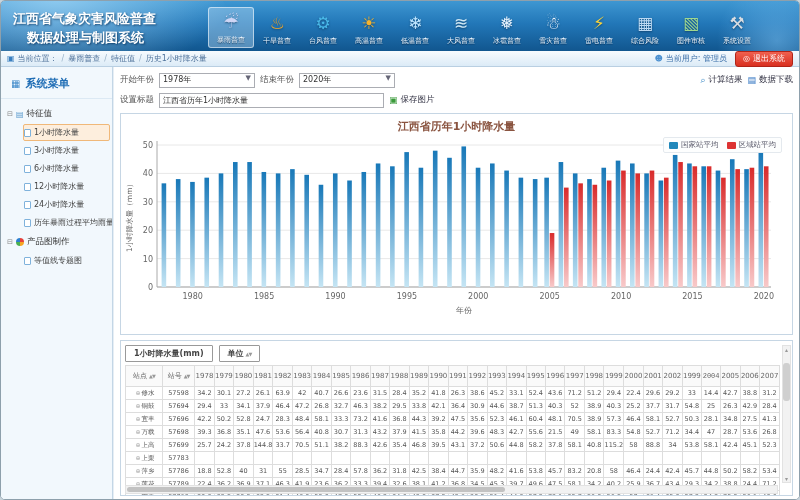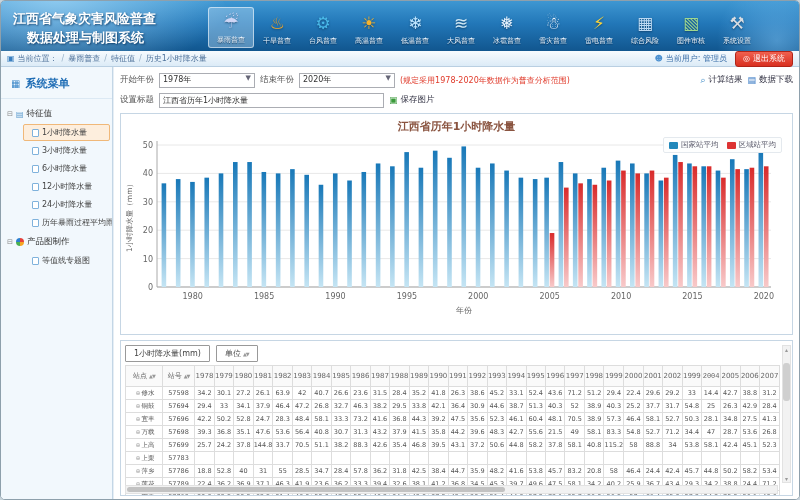--- a/index.html
+++ b/index.html
@@ -32,21 +32,21 @@
   .body { flex:1; display:flex; overflow:hidden; }
   .sidebar { width:112px; flex:0 0 112px; background:#f2f8fd; border-right:1px solid #c3d6e6; overflow:hidden; }
   .sb-title { display:flex; align-items:center; gap:5px; padding:9px 8px 7px 10px; color:#1f6db5; font-size:11px; font-weight:bold; border-bottom:1px solid #dce9f4; }
   .sb-title .sbicon { color:#3a86c8; font-size:10px; }
   .tree { padding:6px 2px 0 6px; }
   .tree-group { margin-bottom:2px; }
   .tree-parent { display:flex; align-items:center; gap:3px; font-size:8.5px; color:#333; padding:3px 0; cursor:pointer; white-space:nowrap; }
   .tg-toggle { color:#888; font-size:7px; }
   .tg-icon { font-size:8px; color:#4a90c8; }
   .pie-icon { width:8px; height:8px; border-radius:50%; background:conic-gradient(#e5413b 0 25%,#f5a623 25% 50%,#4caf50 50% 75%,#2b7fd0 75% 100%); display:inline-block; }
-  .tree-child { display:flex; align-items:center; gap:3px; font-size:8px; color:#444; padding:2px 2px 2px 8px; margin:1px 0 1px 16px; cursor:pointer; white-space:nowrap; border:1px solid transparent; }
+  .tree-child { display:flex; align-items:center; gap:3px; font-size:8px; color:#444; padding:2px 2px 2px 0; margin:1px 0 1px 16px; cursor:pointer; white-space:nowrap; border:1px solid transparent; }
   .tree-child .doc-icon { width:7px; height:8px; border:1px solid #7fb2dc; background:#fff; border-radius:1px; flex:0 0 7px; }
   .tree-child.selected { background:#fdeedd; border:1px solid #f0b879; border-radius:2px; }
 
   .main { flex:1; display:flex; flex-direction:column; padding:4px 6px 3px; overflow:hidden; background:#fff; border-left:1px solid #e6eef5; }
 
   
   .ctl-row { display:flex; align-items:center; gap:5px; height:18px; flex:0 0 18px; margin-bottom:2px; font-size:8.5px; color:#555; }
   .ctl-label { white-space:nowrap; }
   .fake-select { width:96px; height:15px; border:1px solid #abadb3; background:#fff; display:flex; align-items:flex-start; justify-content:space-between; padding:0 3px; font-size:8px; color:#333; cursor:pointer; }
   .fake-select .arrow { color:#667; font-size:7px; }
@@ -59,21 +59,21 @@
   .chart-panel { flex:0 0 222px; height:222px; border:1px solid #c6d6e4; position:relative; background:#fff; margin-bottom:5px; overflow:hidden; }
   .chart-title { text-align:center; font-size:11px; font-weight:bold; color:#8a5440; padding-top:5px; }
   .legend { position:absolute; top:23px; right:10px; display:flex; gap:8px; align-items:center; background:#fdfefe; border:1px solid #e4e9ee; padding:2px 5px; border-radius:2px; }
   .legend-item { display:flex; align-items:center; gap:3px; font-size:7.5px; color:#556; }
   .legend-swatch { width:9px; height:7px; border-radius:1px; }
   #chart-svg { display:block; margin-top:1px; }
 
   
   .table-panel { flex:1; border:1px solid #c6d6e4; position:relative; overflow:hidden; padding:4px 12px 10px 4px; background:#fff; }
   .tbl-ctl { display:flex; gap:6px; margin-bottom:3px; }
-  .tbl-box { border:1px solid #999; background:#fff; font-size:8px; color:#444; padding:2px 8px; border-radius:1px; white-space:nowrap; }
+  .tbl-box { border:1px solid #999; background:#fff; font-size:8px; color:#444; padding:2px 8px; border-radius:1px; white-space:nowrap;font-weight:bold; }
   .sort-arrows { font-size:5px; color:#999; letter-spacing:-1px; margin-left:2px; }
   table.data { border-collapse:collapse; table-layout:fixed; }
   table.data th, table.data td { border:1px solid #ddd; font-weight:normal; overflow:hidden; white-space:nowrap; }
   table.data th { background:#fafafa; color:#666; font-size:7px; height:21px; text-align:center; }
   table.data td { font-size:6.5px; color:#555; height:13px; text-align:center; }
   td.station { text-align:left; padding-left:2px; font-size:7px; color:#444; }
   .exp-icon { color:#aaa; font-size:6px; margin-right:1px; }
   .vscroll { position:absolute; top:4px; right:1px; bottom:12px; width:9px; background:#f2f2f2; border:1px solid #e2e2e2; display:flex; flex-direction:column; align-items:center; justify-content:space-between; font-size:6px; color:#999; }
   .vthumb { width:7px; height:38px; background:#cfcfcf; border-radius:3px; position:absolute; top:10px; left:0; }
   .hscroll { position:absolute; left:4px; right:14px; bottom:1px; height:9px; background:#f2f2f2; border:1px solid #e2e2e2; }
@@ -221,21 +221,20 @@
         <span class="ctl-label">开始年份</span>
         <div class="fake-select">
           <span>1978年</span>
           <span class="arrow">▼</span>
         </div>
         <span class="ctl-label">结束年份</span>
         <div class="fake-select">
           <span>2020年</span>
           <span class="arrow">▼</span>
         </div>
-        <span class="red-note">(规定采用1978-2020年数据作为普查分析范围)</span>
         <span style="flex:1"></span>
         <div class="tool-link">
           <span class="ticon" style="color:#2a7fc0">⌕</span>
           <span>计算结果</span>
         </div>
         <div class="tool-link">
           <span class="ticon" style="color:#2a6fc0">▤</span>
           <span>数据下载</span>
         </div>
       </div>

